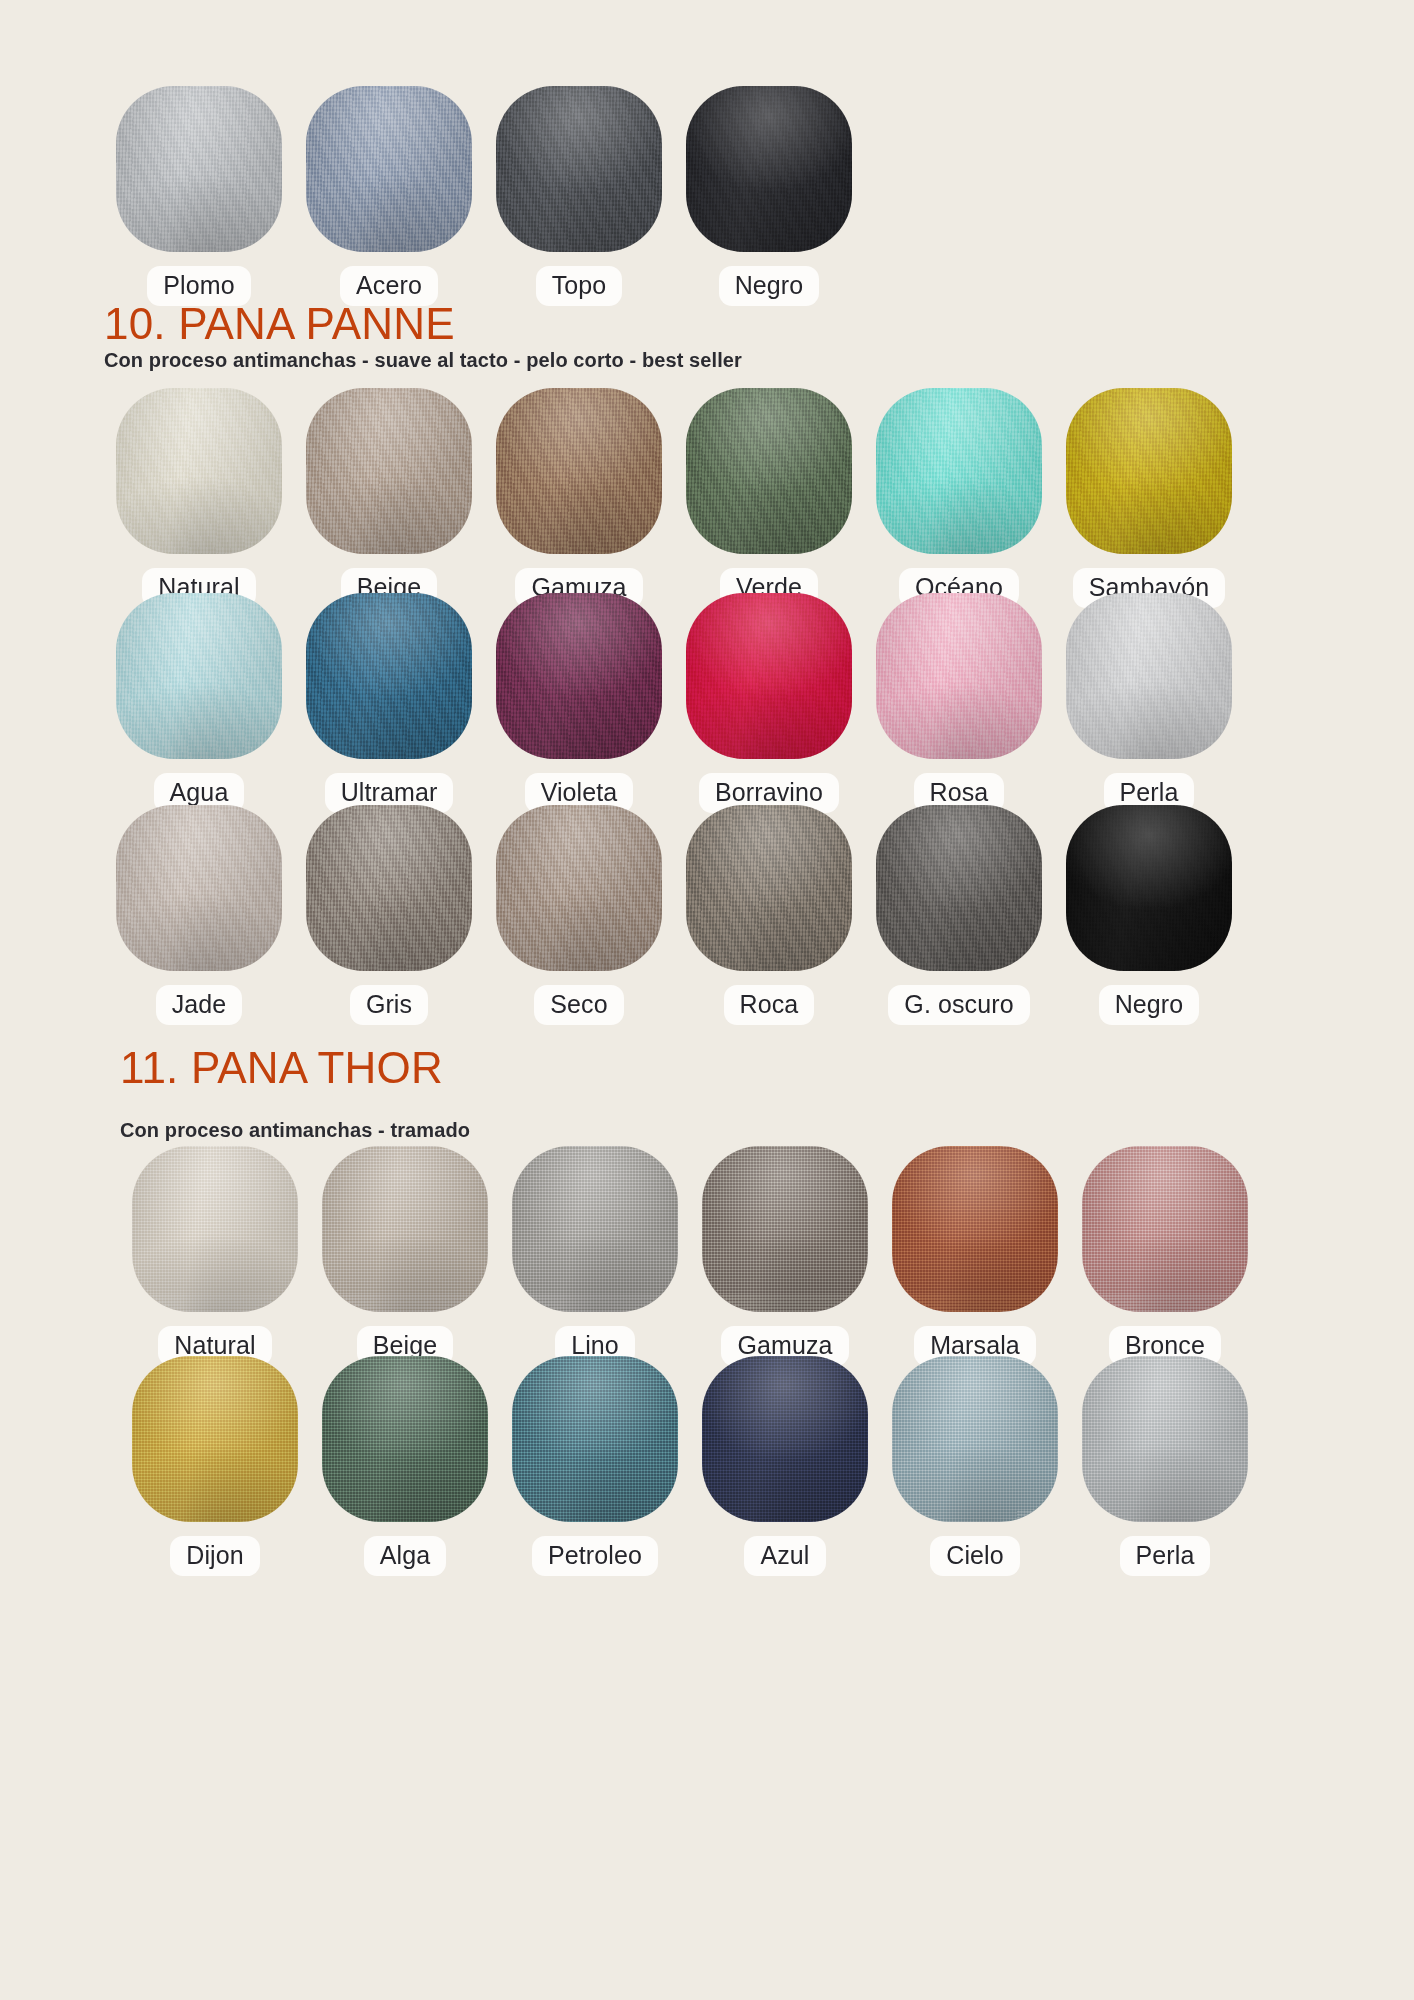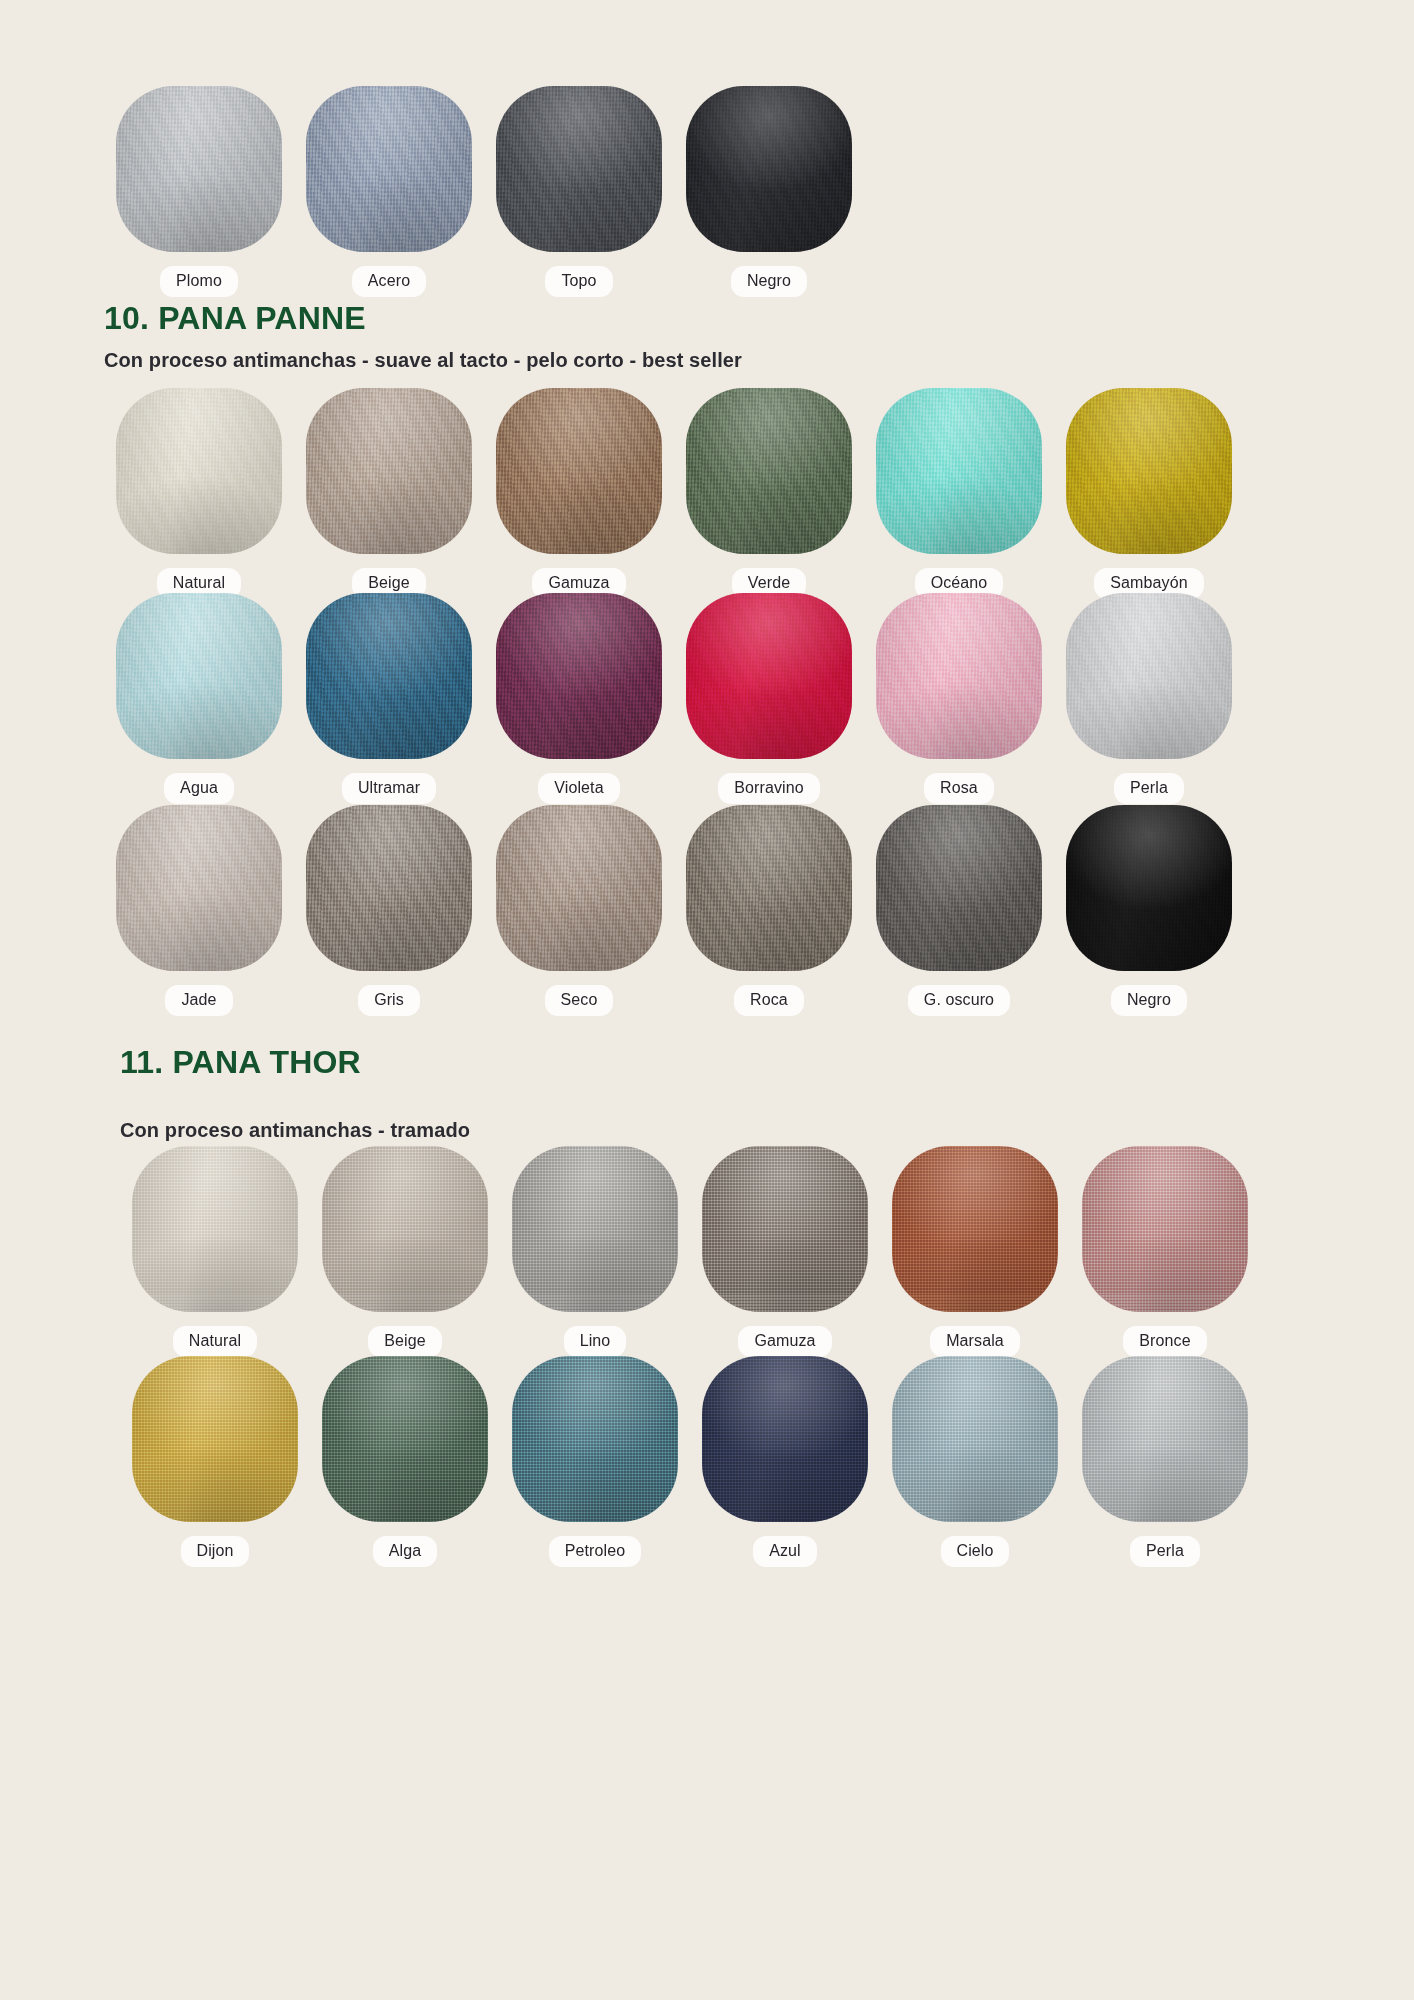--- a/index.html
+++ b/index.html
@@ -74,32 +74,32 @@
     background-image:
       repeating-linear-gradient(0deg, rgba(255,255,255,.22) 0 1.5px, rgba(0,0,0,.12) 1.5px 3px),
       repeating-linear-gradient(90deg, rgba(255,255,255,.20) 0 1.5px, rgba(0,0,0,.12) 1.5px 3px);
   }
 
   .pill{
     margin-top:14px;
     background:#fdfcfa;
     border-radius:13px;
     padding:7px 16px 8px;
-    font-size:16px;
+    font-size:25px;
     line-height:1;
     letter-spacing:.1px;
     color:#25252b;
     white-space:nowrap;
   }
 
   
   .section-head{
-    color:#14532d;
-    font-size:32px;
-    font-weight:bold;
+    color:#c2410c;
+    font-size:44px;
+    font-weight:normal;
     letter-spacing:.2px;
     line-height:1;
     margin:0;
   }
   .section-sub{
     font-size:20px;
     font-weight:bold;
     color:#2b2b31;
     letter-spacing:.1px;
     line-height:1;

